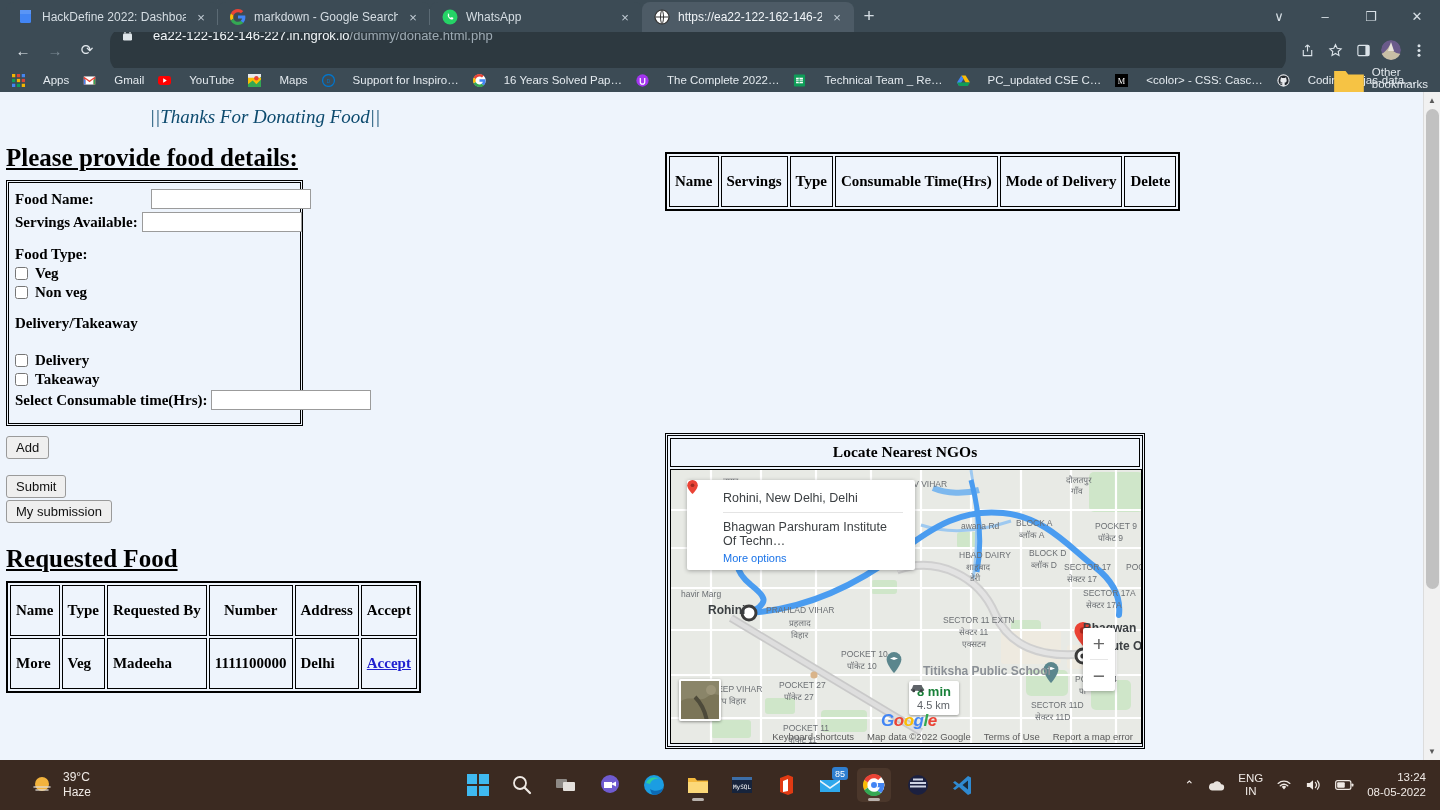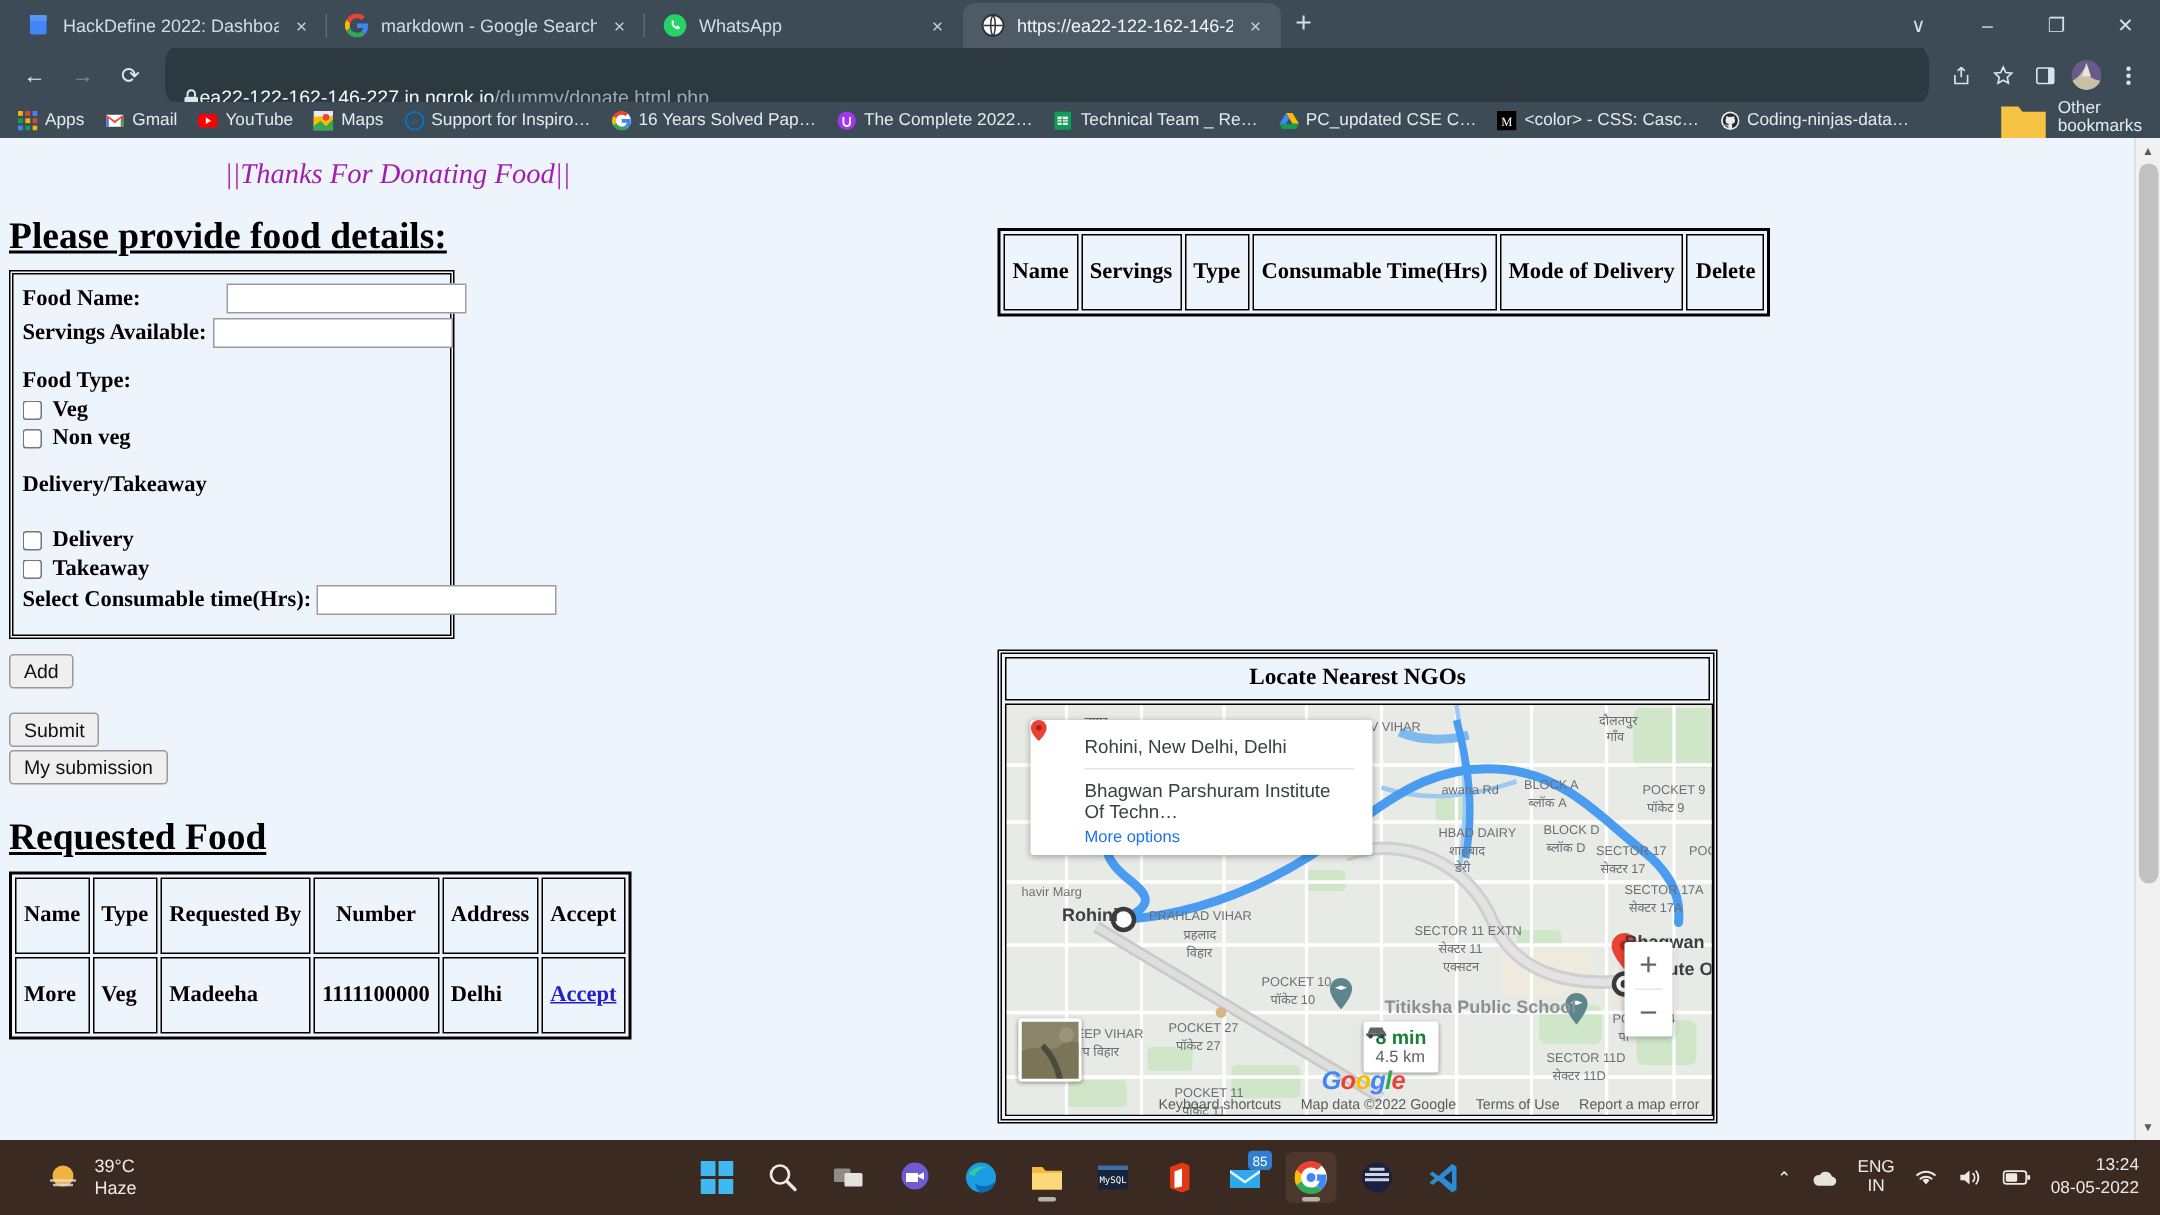--- a/index.html
+++ b/index.html
@@ -33,41 +33,41 @@
 
   .wincontrols { position:absolute; right:0; top:0; height:32px; display:flex; align-items:center; }
   .wincontrols div { width:46px; height:32px; display:flex; align-items:center; justify-content:center; color:#d8e0e6; font-size:13px; }
 
   
   .toolbar { height:36px; display:flex; align-items:center; gap:2px; padding:0 8px; background:#3c4b55; }
   .navbtn { width:30px; height:30px; display:flex; align-items:center; justify-content:center; color:#e2e8ed; font-size:15px; }
   .navbtn.dim { color:#7c8b95; }
   .omnibox {
     flex:1; height:44px; background:#2d3940; border-radius:14px;
-    display:flex; align-items:flex-end; gap:0; padding:0 12px; margin:0 6px;
+    display:flex; align-items:flex-start; gap:20px; padding:0 12px; margin:0 6px;
     font-size:13px; color:#e8eef2; min-width:0;
   }
   .omnibox .urlwrap { white-space:nowrap; overflow:hidden; }
   .omnibox .urlmain { color:#f2f6f9; }
   .omnibox .urlpath { color:#9daab3; }
   .tbicons { display:flex; align-items:center; gap:2px; }
   .tbicons > div { width:26px; height:26px; display:flex; align-items:center; justify-content:center; color:#dbe3e9; font-size:14px; }
   .avatar { width:20px; height:20px; border-radius:50%; overflow:hidden; }
 
   
   .bookmarks { height:24px; display:flex; align-items:center; gap:2px; padding:0 6px; background:#3c4b55; font-size:11.5px; color:#e4eaef; position:relative; }
-  .bm { display:flex; align-items:center; gap:5px; padding:2px 6px; border-radius:4px; white-space:nowrap;text-align:center; }
+  .bm { display:flex; align-items:center; gap:18px; padding:2px 6px; border-radius:4px; white-space:nowrap;text-align:center; }
   .bm .bmico { width:13px; height:13px; flex:0 0 auto; display:block; }
   .bmright { position:absolute; right:6px; display:flex; align-items:flex-start; gap:7px; padding:2px 6px; }
 
   
   .viewport { position:relative; width:1440px; height:668px; background:#eef4fc; overflow:hidden; }
   .page { position:absolute; inset:0 17px 0 0; background:#eef4fc; font-family:"Liberation Serif", serif; }
 
-  .thanks { text-align:center; width:530px; font-style:italic; font-size:19px; color:#a21caf; padding-top:14px; font-family:"Liberation Serif", serif; }
+  .thanks { text-align:center; width:530px; font-style:italic; font-size:19px; color:#0c4a6e; padding-top:14px; font-family:"Liberation Serif", serif; }
 
   h2.secttl { font-family:"Liberation Serif", serif; font-size:25px; font-weight:bold; text-decoration:underline; margin:16px 0 8px 6px; color:#000; }
 
   .fieldbox {
     margin-left:6px; width:297px; border:3px double #000; background:#eef4fc;
     padding:6px 8px 10px 6px; font-family:"Liberation Serif", serif; font-size:15px; font-weight:bold; color:#000;
   }
   .frow { display:flex; align-items:center; margin-bottom:3px; }
   .frow label { white-space:nowrap; }
   .frow input[type=text] { height:20px; border:1px solid #9b9b9b; background:#fff; margin-left:4px; }

